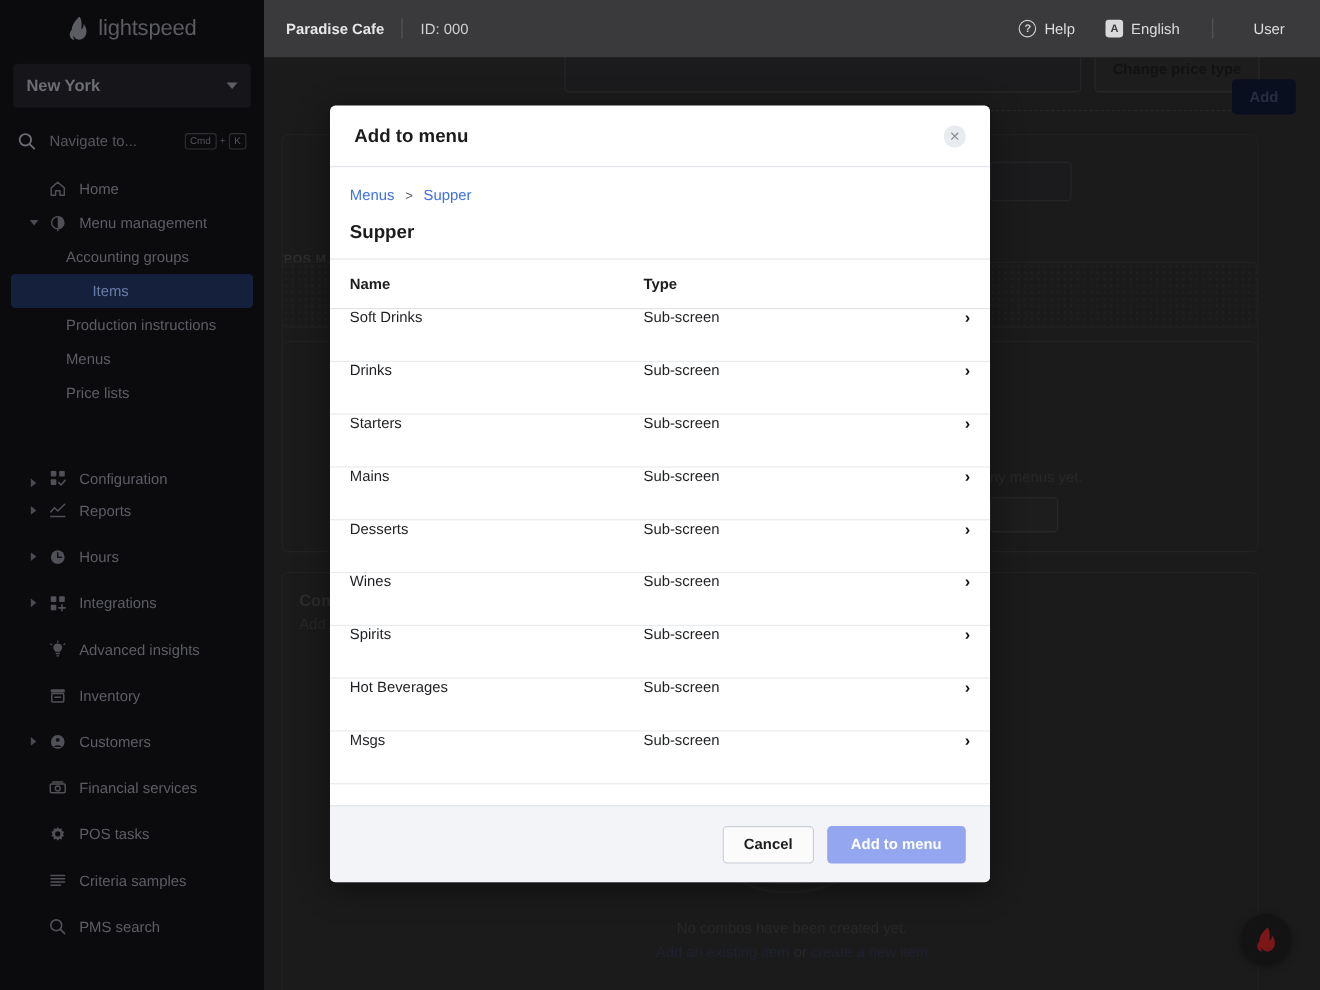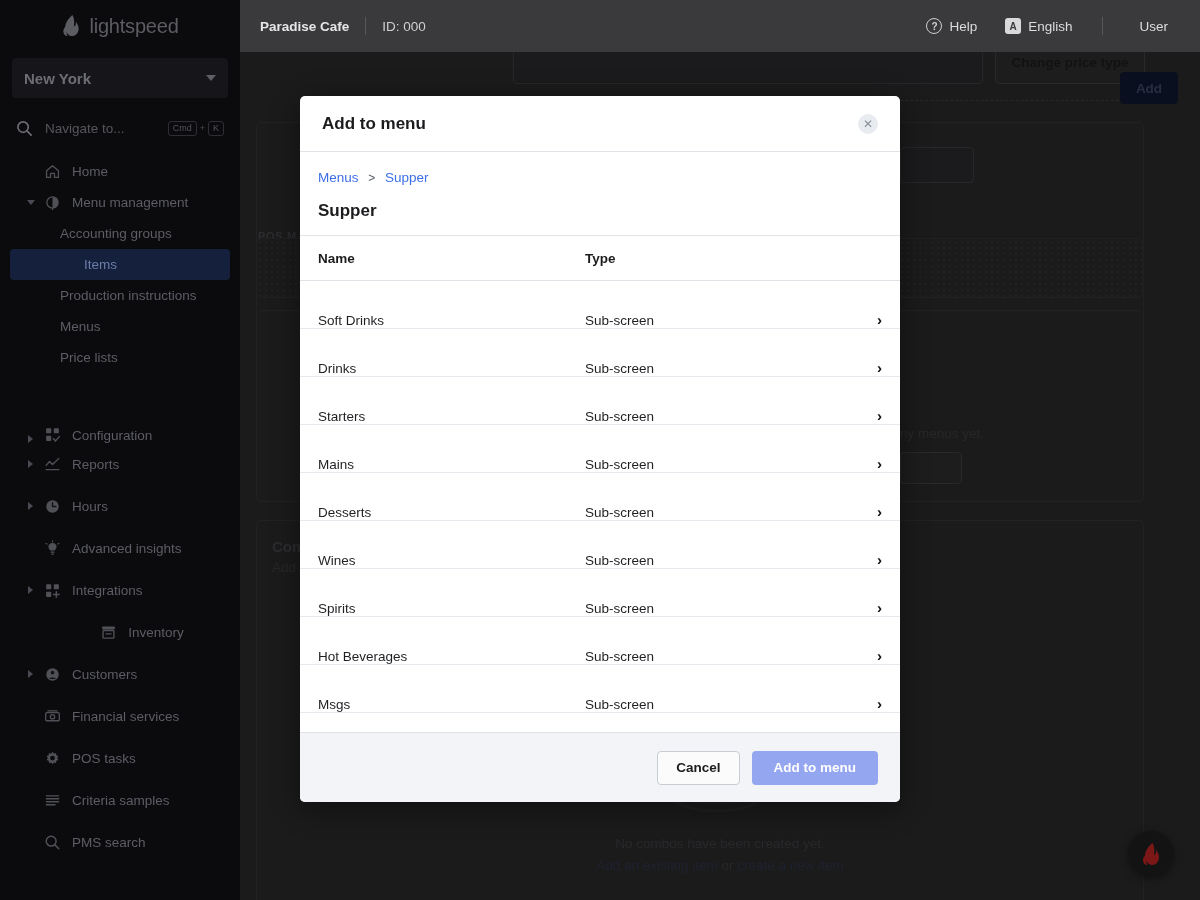--- a/index.html
+++ b/index.html
@@ -197,21 +197,21 @@
   .tbl-head {
     display: flex; align-items: center; height: 45px;
     padding: 0 18px; border-bottom: 1px solid #dfe3e8;
     font-size: 13.5px; font-weight: 700; color: #1c1c1e;
   }
   .col-name { width: 267px; flex: 0 0 267px; }
   .col-type { flex: 1; }
   .col-arrow { width: 30px; flex: 0 0 30px; text-align: right; }
   .tbl-body { flex: 1; overflow: hidden; }
   .tbl-row {
-    display: flex; align-items: flex-end; height: 48px;
+    display: flex; align-items: flex-start; height: 48px;
     padding: 0 18px; border-bottom: 1px solid #e6e9ed;
     font-size: 13.5px; color: #1f2023;
   }
   .row-arrow { font-size: 15px; font-weight: 700; color: #111214; }
   .modal-foot {
     flex: 0 0 70px; height: 70px;
     background: #f3f4f8; border-top: 1px solid #dfe3e8;
     display: flex; align-items: center; justify-content: flex-end;
     gap: 12px; padding: 0 22px;
   }
@@ -367,44 +367,44 @@
       <div class="nav-item" style="height:42px;">
         <span class="nav-arrow"></span>
         <svg class="nav-ico" viewBox="0 0 20 20">
           <circle cx="10" cy="10" r="7.3" fill="#7b7c83"></circle>
           <path d="M10 5.4 V10 H14" fill="none" stroke="#17171b" stroke-width="1.6" stroke-linecap="round"></path>
         </svg>
         <span>Hours</span>
       </div>
 
       <div class="nav-item" style="height:42px;">
+        <span class="nav-arrow"></span>
+        <svg class="nav-ico" viewBox="0 0 20 20">
+          <rect x="2.5" y="2.5" width="6" height="6" rx="1" fill="#7b7c83"></rect>
+          <rect x="11.5" y="2.5" width="6" height="6" rx="1" fill="#7b7c83"></rect>
+          <rect x="2.5" y="11.5" width="6" height="6" rx="1" fill="#7b7c83"></rect>
+          <line x1="14.5" y1="11.5" x2="14.5" y2="18" stroke="#7b7c83" stroke-width="1.7" stroke-linecap="round"></line>
+          <line x1="11.2" y1="14.8" x2="17.8" y2="14.8" stroke="#7b7c83" stroke-width="1.7" stroke-linecap="round"></line>
+        </svg>
+        <span>Integrations</span>
+      </div>
+
+      <div class="nav-item" style="height:42px;">
         <svg class="nav-ico" viewBox="0 0 20 20">
           <path d="M10 3.4 C7 3.4 5.2 5.5 5.2 7.9 C5.2 9.9 6.8 11 7.3 12.4 H12.7 C13.2 11 14.8 9.9 14.8 7.9 C14.8 5.5 13 3.4 10 3.4 Z" fill="#7b7c83"></path>
           <rect x="7.6" y="13.5" width="4.8" height="1.5" rx=".7" fill="#7b7c83"></rect>
           <rect x="8.4" y="16" width="3.2" height="1.3" rx=".6" fill="#7b7c83"></rect>
           <line x1="10" y1="0.8" x2="10" y2="2.2" stroke="#7b7c83" stroke-width="1.3" stroke-linecap="round"></line>
           <line x1="2.4" y1="4" x2="3.6" y2="4.8" stroke="#7b7c83" stroke-width="1.3" stroke-linecap="round"></line>
           <line x1="17.6" y1="4" x2="16.4" y2="4.8" stroke="#7b7c83" stroke-width="1.3" stroke-linecap="round"></line>
         </svg>
         <span>Advanced insights</span>
       </div>
 
       <div class="nav-item" style="height:42px;">
-        <span class="nav-arrow"></span>
-        <svg class="nav-ico" viewBox="0 0 20 20">
-          <rect x="2.5" y="2.5" width="6" height="6" rx="1" fill="#7b7c83"></rect>
-          <rect x="11.5" y="2.5" width="6" height="6" rx="1" fill="#7b7c83"></rect>
-          <rect x="2.5" y="11.5" width="6" height="6" rx="1" fill="#7b7c83"></rect>
-          <line x1="14.5" y1="11.5" x2="14.5" y2="18" stroke="#7b7c83" stroke-width="1.7" stroke-linecap="round"></line>
-          <line x1="11.2" y1="14.8" x2="17.8" y2="14.8" stroke="#7b7c83" stroke-width="1.7" stroke-linecap="round"></line>
-        </svg>
-        <span>Integrations</span>
-      </div>
-
-      <div class="nav-item" style="height:42px;justify-content:center;">
         <svg class="nav-ico" viewBox="0 0 20 20">
           <rect x="2.5" y="3" width="15" height="3.5" rx=".8" fill="#7b7c83"></rect>
           <rect x="3.6" y="7.6" width="12.8" height="9" rx="1" fill="none" stroke="#7b7c83" stroke-width="1.6"></rect>
           <line x1="7" y1="11.6" x2="13" y2="11.6" stroke="#7b7c83" stroke-width="1.6" stroke-linecap="round"></line>
         </svg>
         <span>Inventory</span>
       </div>
 
       <div class="nav-item" style="height:42px;">
         <span class="nav-arrow"></span>

